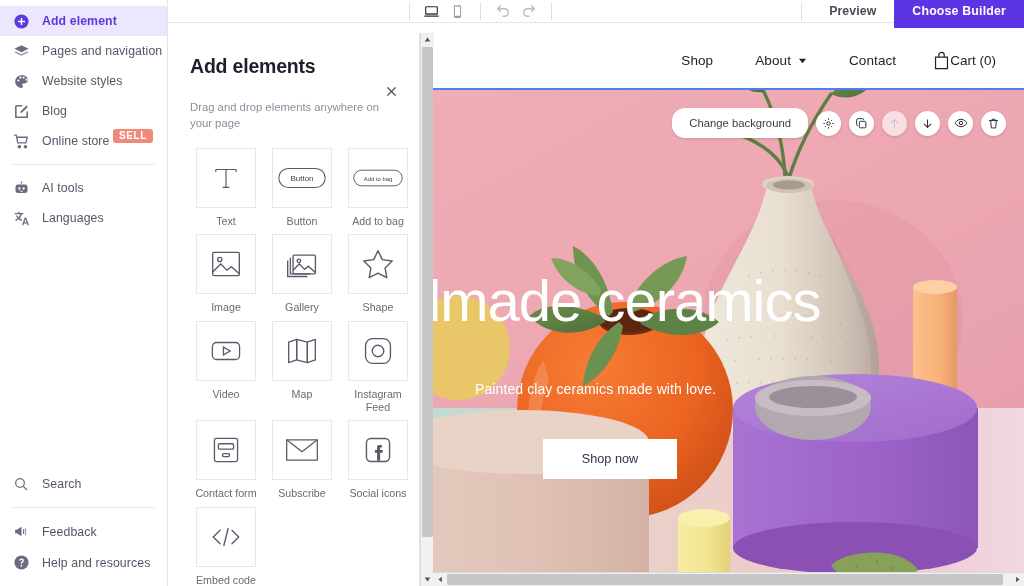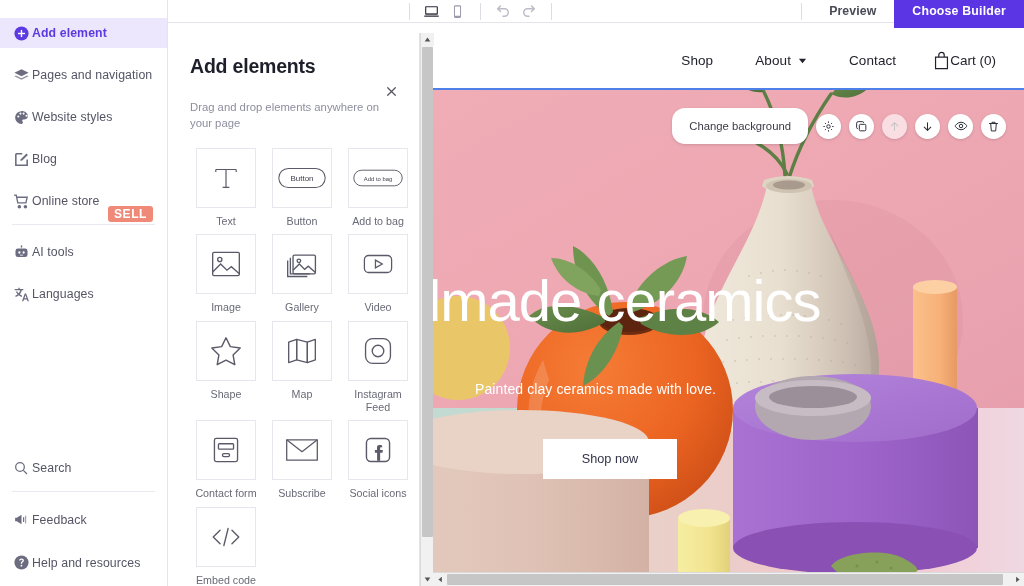--- a/index.html
+++ b/index.html
@@ -15,33 +15,33 @@
   .sidebar {
     position: absolute; left: 0; top: 0;
     width: 168px; height: 586px;
     background: #ffffff;
     border-right: 1px solid #e4e4ea;
     z-index: 40;
   }
   .side-item {
     display: flex; align-items: center;
     height: 30px; padding: 0 10px 0 10px;
-    cursor: pointer; position: relative; margin-top: 12px;
+    gap: 10px; cursor: pointer; position: relative;
   }
   .side-item .ico { width: 22px; height: 22px; display: flex; align-items: center; justify-content: center; flex: 0 0 22px; color: #6c6c80; }
   .side-item .lbl { font-size: 12.3px; color: #555566; letter-spacing: .1px; white-space: nowrap; }
   .side-item.active { background: #ece7fd; }
   .side-item.active .lbl { color: #5d3ae0; font-weight: 600; }
   .side-item.active .ico { color: #5d3ae0; }
   .sidebar .group-top { padding-top: 6px; }
   .side-sep { height: 1px; background: #e8e8ee; margin: 8px 12px; }
   .badge-sell {
-    position: absolute; right: 14px; top: 20px;
+    position: absolute; right: 14px; top: 3px;
     background: #ef8a78; color: #fff;
-    font-size: 12px; font-weight: 700; letter-spacing: .6px;
+    font-size: 10px; font-weight: 700; letter-spacing: .6px;
     padding: 2px 6px 2px 6px; border-radius: 3px; line-height: 1;
   }
   .sidebar-bottom { position: absolute; left: 0; bottom: 8px; width: 100%; }
   .sidebar-bottom .side-item { height: 31px; }
 
   
   .topbar {
     position: absolute; left: 168px; top: 0;
     width: 856px; height: 23px;
     background: #ffffff;
@@ -171,21 +171,21 @@
     display: flex; align-items: center; justify-content: center;
     font-size: 12.7px; color: #33334a; cursor: pointer;
   }
 
   
   .sec-toolbar {
     position: absolute; right: 18px; top: 18px;
     display: flex; align-items: center; gap: 8px; z-index: 20;
   }
   .chg-bg {
-    height: 36px; background: #fff; border-radius: 13px;
+    height: 30px; background: #fff; border-radius: 13px;
     display: flex; align-items: center; padding: 4px 17px;
     font-size: 11.3px; color: #3b3b48; cursor: pointer;
     box-shadow: 0 1px 3px rgba(0,0,0,.14); white-space: nowrap;
   }
   .rnd-btn {
     width: 25px; height: 25px; border-radius: 50%;
     background: #fff; display: flex; align-items: center; justify-content: center;
     cursor: pointer; color: #2c2c38;
     box-shadow: 0 1px 3px rgba(0,0,0,.14);
   }
@@ -409,35 +409,35 @@
               <path d="M3 15v18h22"></path>
               <circle cx="15.5" cy="15.5" r="2"></circle>
               <path d="M9 26l7-7 6 6 4-3.5 8 7"></path>
             </svg>
         </div>
         <div class="tile-label">Gallery</div>
       </div>
 
       <div class="tile">
         <div class="tile-box">
+          <svg width="34" height="34" viewBox="0 0 36 36" fill="none" stroke="#5a5a68" stroke-width="1.5" stroke-linejoin="round">
+              <path d="M18 4l4.6 9.4 10.4 1.5-7.5 7.3 1.8 10.3L18 27.7 8.7 32.5l1.8-10.3L3 14.9l10.4-1.5z"></path>
+            </svg>
+        </div>
+        <div class="tile-label">Shape</div>
+      </div>
+
+      <div class="tile">
+        <div class="tile-box">
           <svg width="34" height="34" viewBox="0 0 40 40" fill="none" stroke="#5a5a68" stroke-width="1.5">
               <rect x="4" y="10" width="32" height="20" rx="5"></rect>
               <path d="M17 15.5l8 4.5-8 4.5z"></path>
             </svg>
         </div>
         <div class="tile-label">Video</div>
-      </div>
-
-      <div class="tile">
-        <div class="tile-box">
-          <svg width="34" height="34" viewBox="0 0 36 36" fill="none" stroke="#5a5a68" stroke-width="1.5" stroke-linejoin="round">
-              <path d="M18 4l4.6 9.4 10.4 1.5-7.5 7.3 1.8 10.3L18 27.7 8.7 32.5l1.8-10.3L3 14.9l10.4-1.5z"></path>
-            </svg>
-        </div>
-        <div class="tile-label">Shape</div>
       </div>
 
       <div class="tile">
         <div class="tile-box">
           <svg width="32" height="32" viewBox="0 0 36 36" fill="none" stroke="#5a5a68" stroke-width="1.5" stroke-linejoin="round">
               <path d="M3 8l9-3v23l-9 3z"></path>
               <path d="M12 5l12 3v23l-12-3z"></path>
               <path d="M24 8l9-3v23l-9 3z"></path>
             </svg>
         </div>

